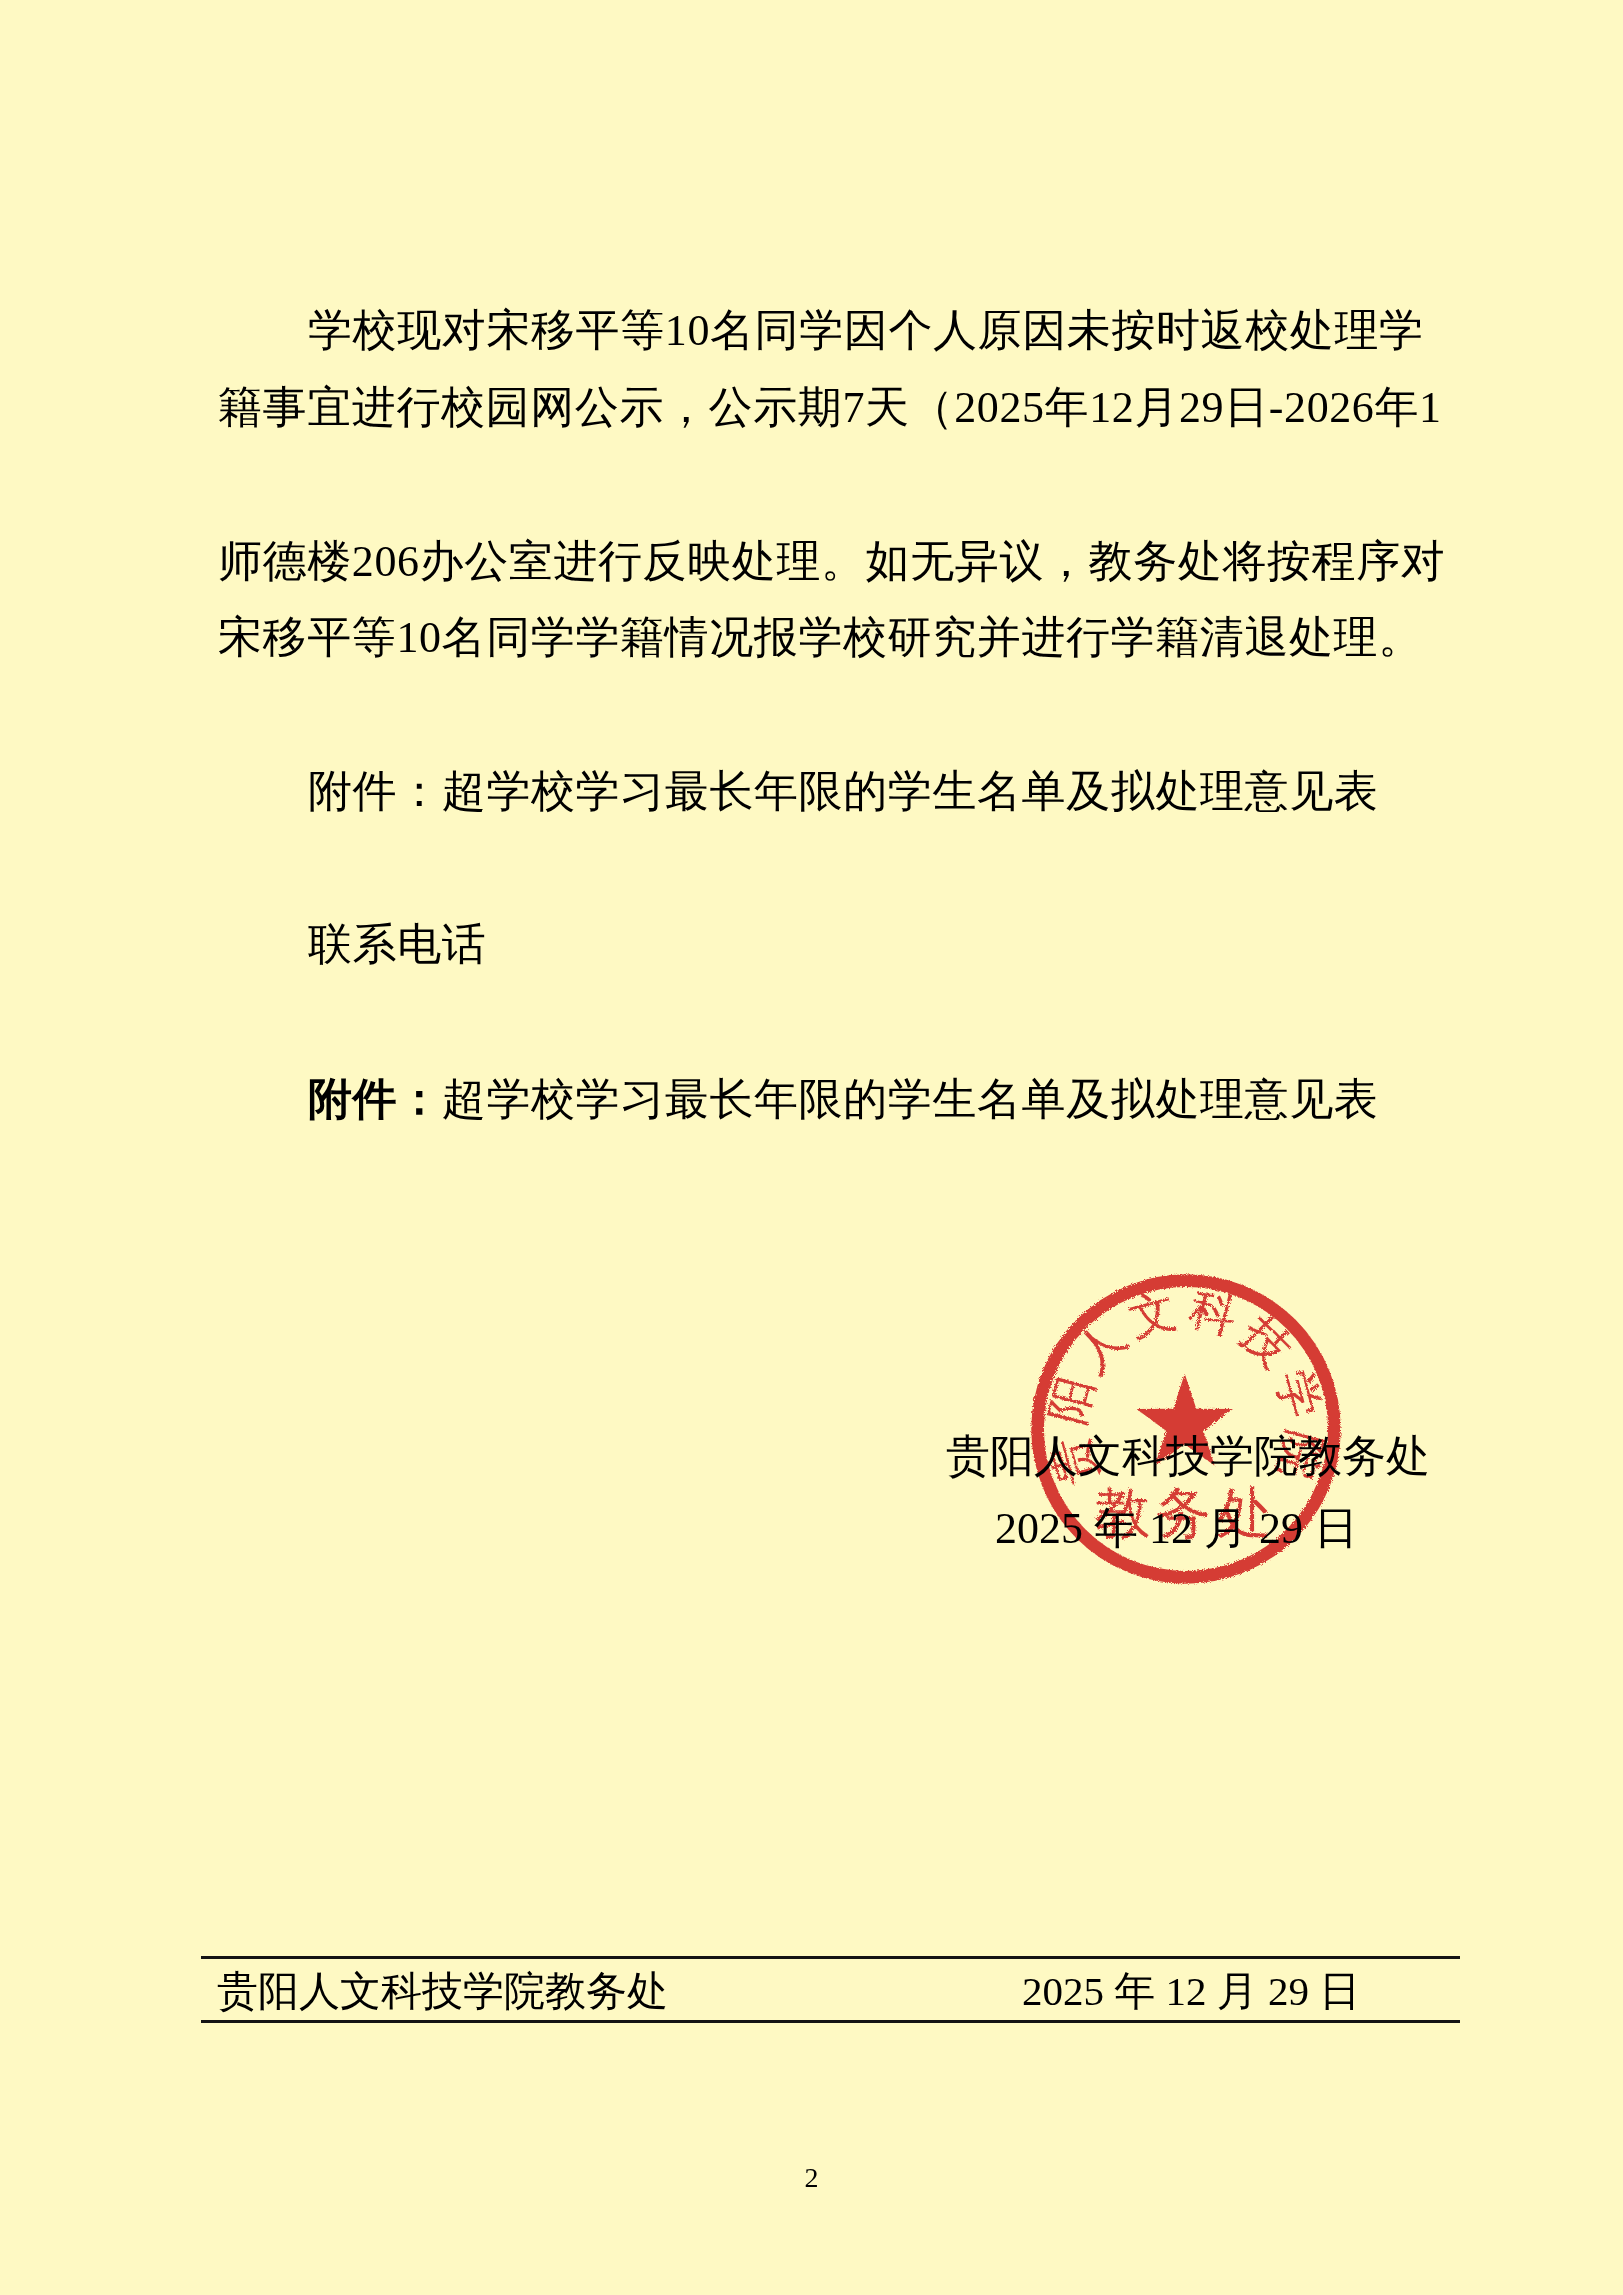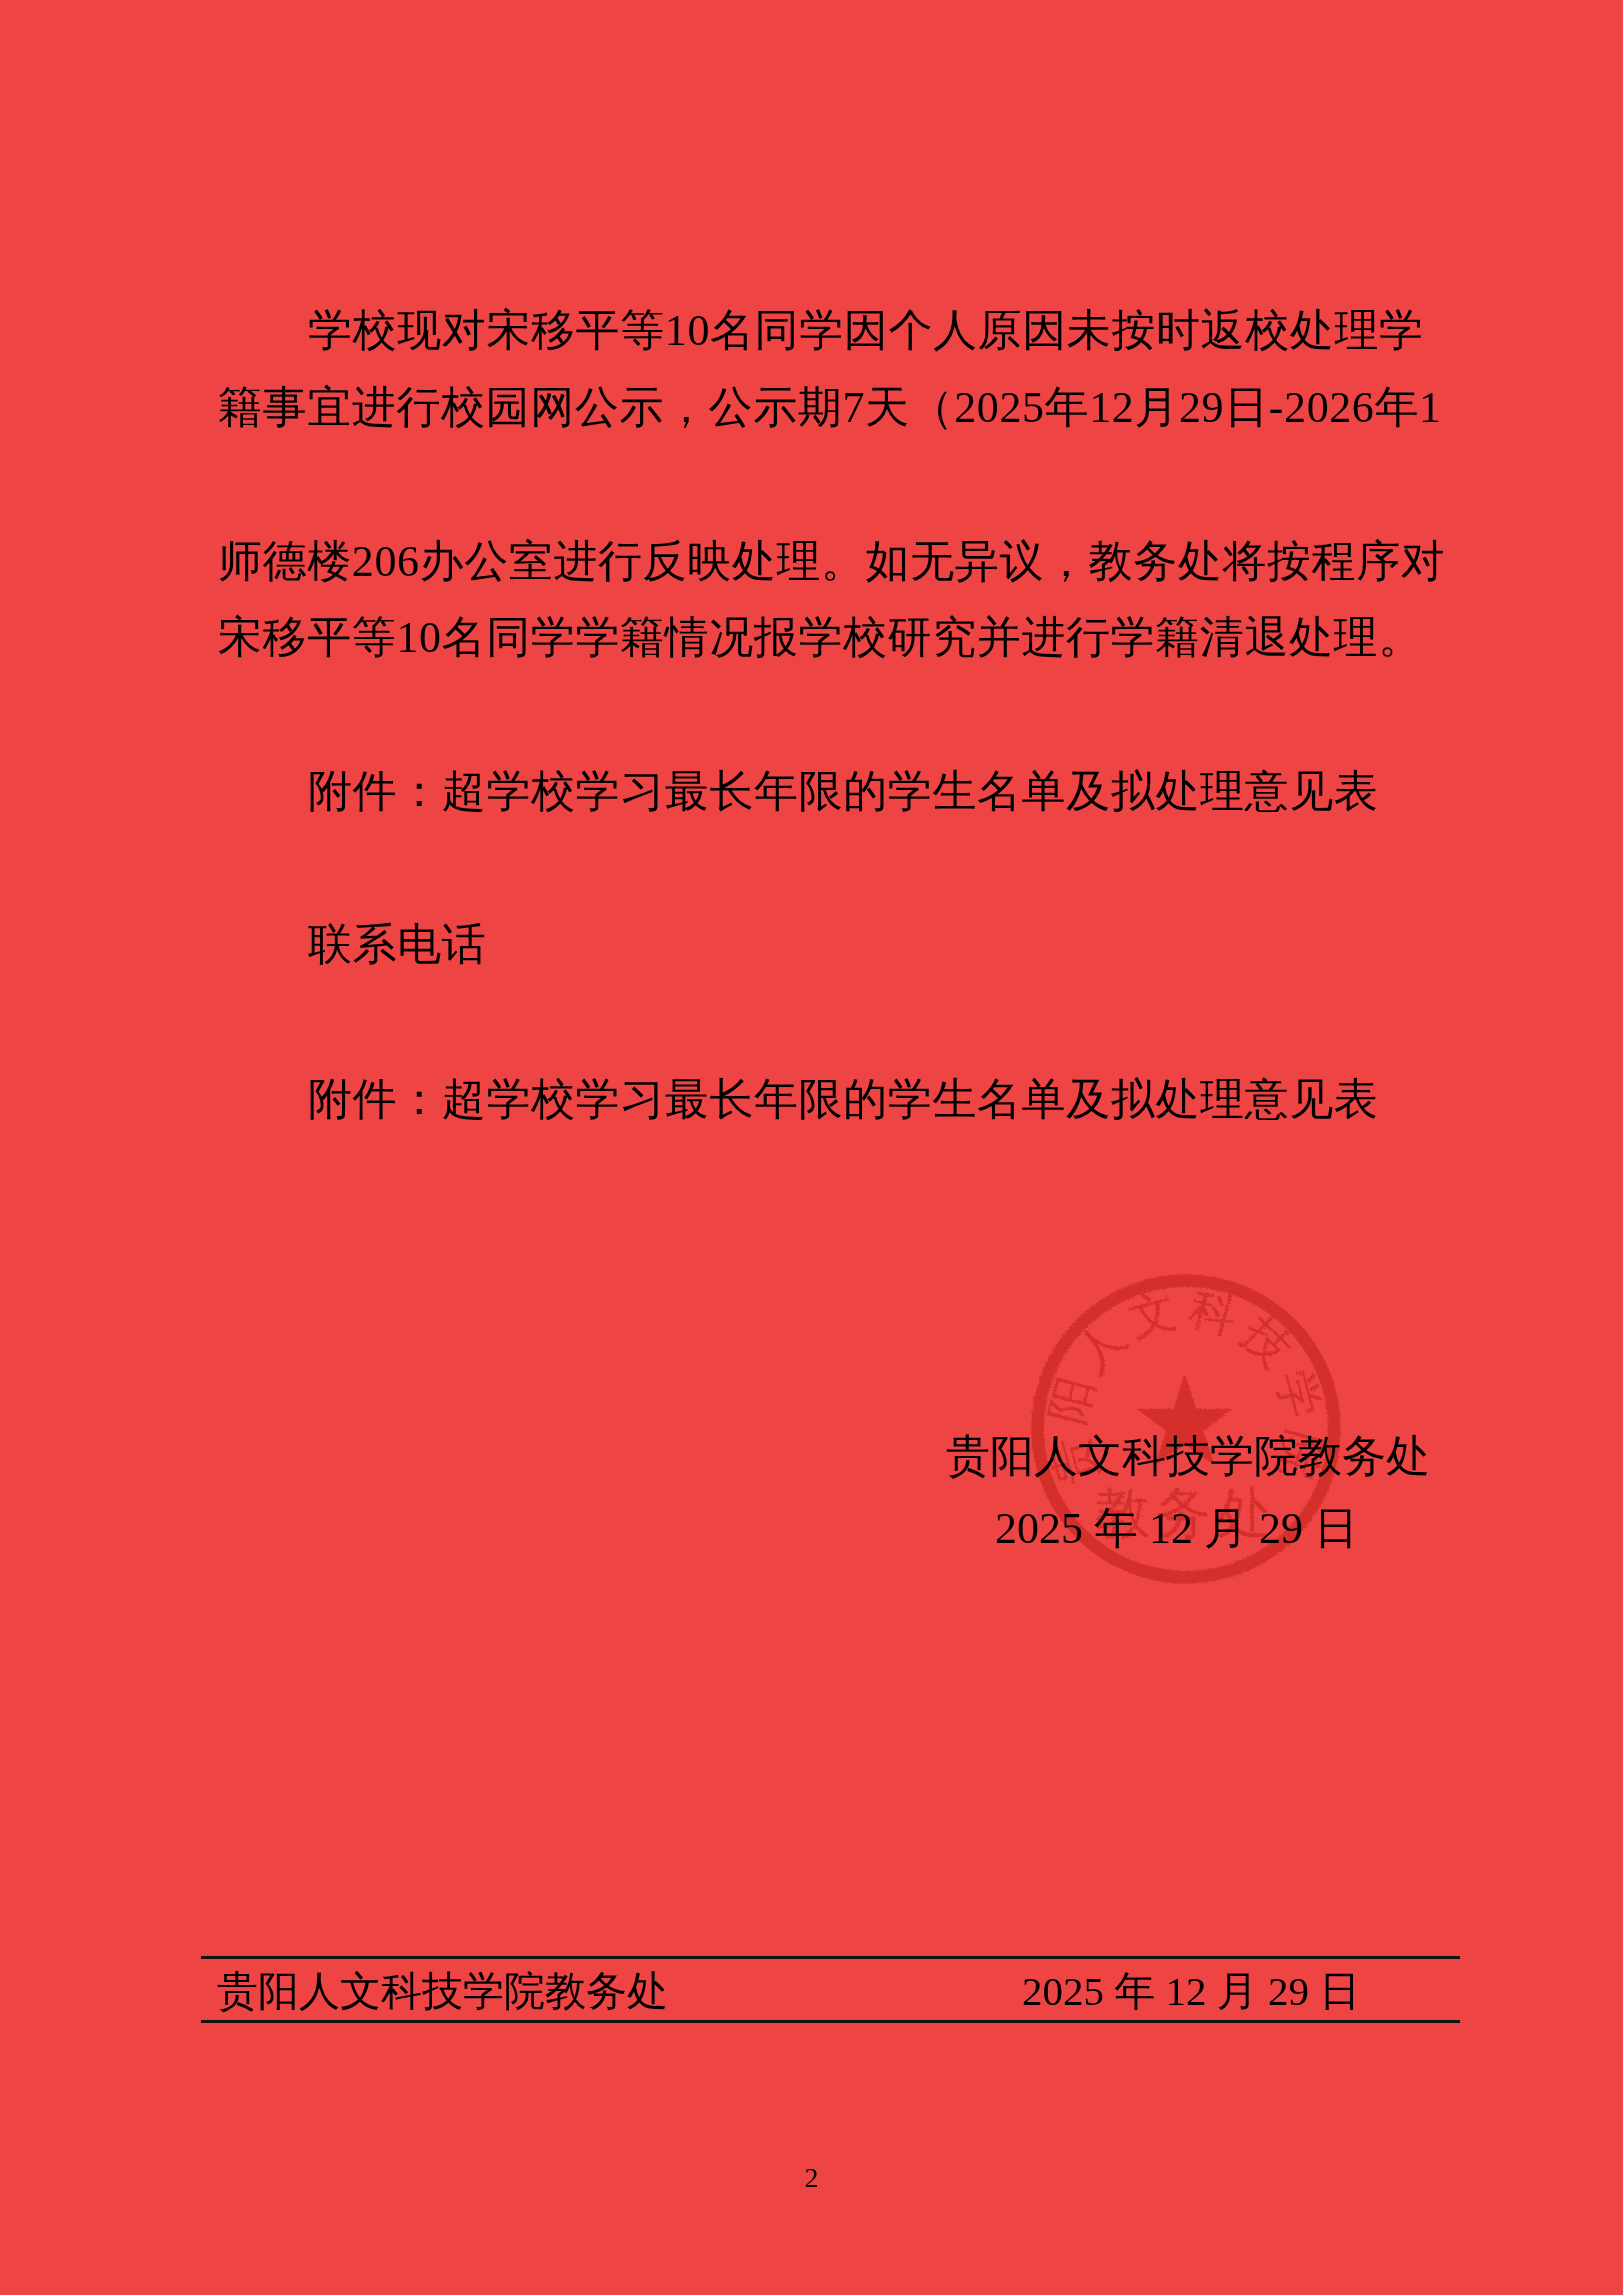--- a/index.html
+++ b/index.html
@@ -1,38 +1,38 @@
 <!DOCTYPE html>
 <html style="font-size:10px"><head>
 <meta charset="utf-8">
 <style>
   html,body{margin:0;padding:0;background:#ffffff;}
   .page{
     position:relative;
     width:1623px;height:2295px;
-    background:#ef4444;
+    background:#fef9c3;
     color:#000;
     font-family:"Liberation Serif","DejaVu Serif",serif;
     overflow:hidden;
   }
   
   .doc-line{
     position:absolute;
     white-space:nowrap;
     font-size:44px;
     line-height:77px;
     height:77px;
     letter-spacing:0.6px;
     z-index:2;
   }
   .flush{left:218px;text-align:right;}
   .indent{left:308px;}
   .hei{
     font-family:"Liberation Sans","DejaVu Sans",sans-serif;
-    font-weight:400;
+    font-weight:700;
   }
   
   .sig-line{
     position:absolute;
     white-space:nowrap;
     font-size:44px;
     line-height:77px;
     height:77px;
     z-index:2;
   }

